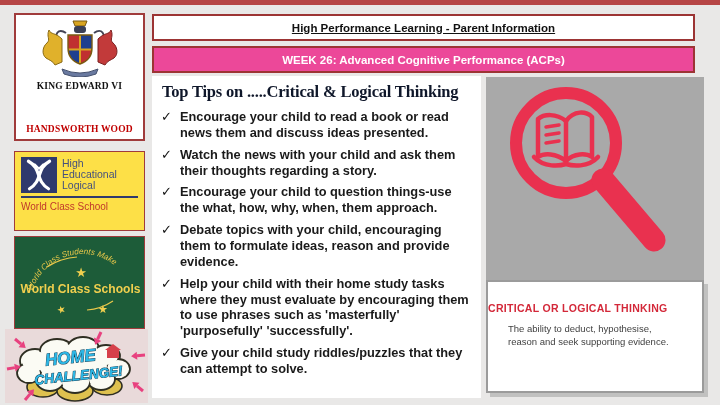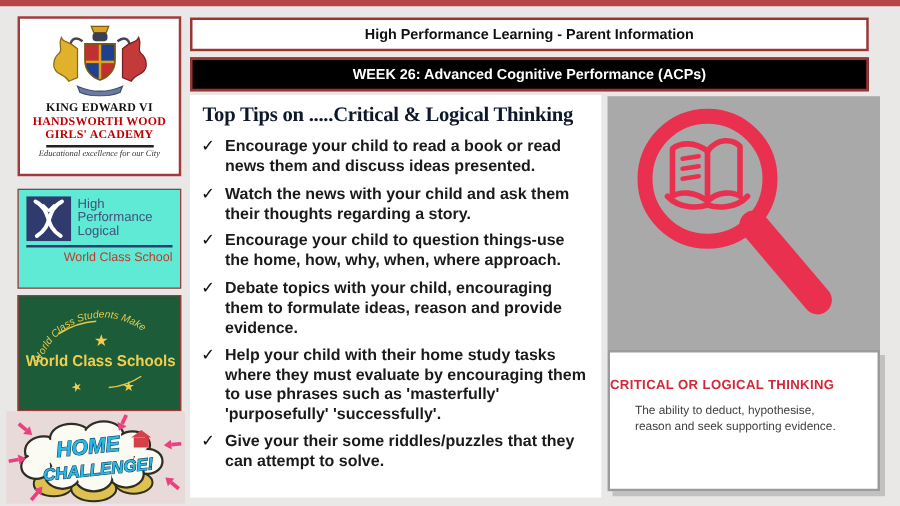--- a/index.html
+++ b/index.html
@@ -6,42 +6,42 @@
   html,body { background:#d8d8d8; }
   body { font-family:"Liberation Sans", sans-serif; }
   .slide { position:relative; width:720px; height:405px; background:#e9e8e7; overflow:hidden; }
 
   .top-bar { position:absolute; top:0; left:0; width:720px; height:5px; background:#b64545; }
 
   
   .crest-box { position:absolute; left:14px; top:13px; width:131px; height:128px;
     background:#fff; border:2px solid #a03b3b; text-align:center; padding-top:2px; }
   .crest-name { font-family:"Liberation Serif", serif; font-weight:bold; font-size:9.5px; line-height:1.12; color:#111; letter-spacing:.2px; }
-  .crest-name.red { color:#c00000; }
+  .crest-name.red { color:#c00000;margin-top:32px; }
   .crest-divider { width:86px; height:2px; background:#222; margin:2px auto 2px; }
   .crest-motto { font-family:"Liberation Serif", serif; font-style:italic; font-size:6.8px; color:#333; }
 
   .hpl-box { position:absolute; left:14px; top:151px; width:131px; height:80px;
-    background:#5eead4; border:1.5px solid #a03b3b; padding:5px 6px 0 6px; }
+    background:#fde047; border:1.5px solid #a03b3b; padding:5px 6px 0 6px; }
   .hpl-row { display:flex; align-items:flex-start; gap:5px; }
   .hpl-text { font-size:10.5px; line-height:1.04; color:#44507e; padding-top:1px; }
   .hpl-line { width:100%; height:2px; background:#2f3a6d; margin:3px 0 3px; }
-  .hpl-sub { text-align:right; font-size:10px; color:#c0392b; }
+  .hpl-sub { text-align:left; font-size:10px; color:#c0392b; }
 
   .wcs-box { position:absolute; left:14px; top:236px; width:131px; height:93px;
     background:#1d5c39; border:1.5px solid #a03b3b; overflow:hidden; }
 
   .badge-box { position:absolute; left:5px; top:329px; width:143px; height:74px;
     background:#e9dada; }
 
   
   .hdr { position:absolute; left:152px; width:543px; height:27px; display:flex; align-items:center; justify-content:center; }
   .hdr1 { top:14px; background:#fff; border:2px solid #9c3434; }
-  .hdr1 .t { font-weight:bold; font-size:11.5px; color:#111; }
-  .hdr2 { top:46px; background:#000000; border:2px solid #9c3434; }
+  .hdr1 .t { font-weight:bold; font-size:11.5px; color:#111;text-decoration:underline; }
+  .hdr2 { top:46px; background:#ec4899; border:2px solid #9c3434; }
   .hdr2 .t { font-weight:bold; font-size:11.5px; color:#fff; }
 
   
   .main-panel { position:absolute; left:152px; top:76px; width:329px; height:322px;
     background:#ffffff; padding:5px 8px 0 9px; }
   .main-title { color:#0f172a; font-weight:bold; font-size:16.5px; letter-spacing:-.2px; margin:1px 0 7px 1px;font-family:Liberation Serif, serif; }
   .tips { list-style:none; }
   .tips li { display:flex; gap:7px; margin-bottom:6px; font-size:12.8px; font-weight:bold; line-height:1.24; color:#1a1a1a; }
   .tips .chk { flex:0 0 12px; font-weight:normal; font-size:13px; color:#111; }
 
@@ -100,21 +100,21 @@
   <div class="hpl-box">
     <div class="hpl-row">
       <svg width="36" height="36" viewBox="0 0 34 34">
         <rect x="0" y="0" width="34" height="34" fill="#2f3a6d"></rect>
         <path d="M7 4 C20 11, 13 22, 26 30" fill="none" stroke="#fff" stroke-width="3" stroke-linecap="round"></path>
         <path d="M27 4 C14 11, 21 22, 8 30" fill="none" stroke="#fff" stroke-width="3" stroke-linecap="round"></path>
         <path d="M13 7 l4 4 M21 7 l-4 4" stroke="#fff" stroke-width="2" stroke-linecap="round"></path>
       </svg>
       <div class="hpl-text">
         <div>High</div>
-        <div>Performance</div>
+        <div>Educational</div>
         <div>Logical</div>
       </div>
     </div>
     <div class="hpl-line"></div>
     <div class="hpl-sub">World Class School</div>
   </div>
 
   <div class="wcs-box">
     <svg width="131" height="90" viewBox="0 0 131 90">
       <defs>
@@ -218,33 +218,33 @@
       <li>
         <span class="chk">✓</span>
         <span>Encourage your child to read a book or read news them and discuss ideas presented.</span>
       </li>
       <li>
         <span class="chk">✓</span>
         <span>Watch the news with your child and ask them their thoughts regarding a story.</span>
       </li>
       <li>
         <span class="chk">✓</span>
-        <span>Encourage your child to question things-use the home, how, why, when, where approach.</span>
+        <span>Encourage your child to question things-use the what, how, why, when, them approach.</span>
       </li>
       <li>
         <span class="chk">✓</span>
         <span>Debate topics with your child, encouraging them to formulate ideas, reason and provide evidence.</span>
       </li>
       <li>
         <span class="chk">✓</span>
         <span>Help your child with their home study tasks where they must evaluate by encouraging them to use phrases such as 'masterfully' 'purposefully' 'successfully'.</span>
       </li>
       <li>
         <span class="chk">✓</span>
-        <span>Give your their some riddles/puzzles that they can attempt to solve.</span>
+        <span>Give your child study riddles/puzzles that they can attempt to solve.</span>
       </li>
     </ul>
   </div>
 
   <div class="gray-panel">
     <svg width="218" height="203" viewBox="0 0 218 203">
       <g stroke="#e9314f" fill="none">
         <circle cx="80" cy="66" r="50" stroke-width="12"></circle>
         <line x1="117" y1="103" x2="168" y2="163" stroke-width="23" stroke-linecap="round"></line>
         <g stroke-width="4.5" stroke-linejoin="round" stroke-linecap="round">

